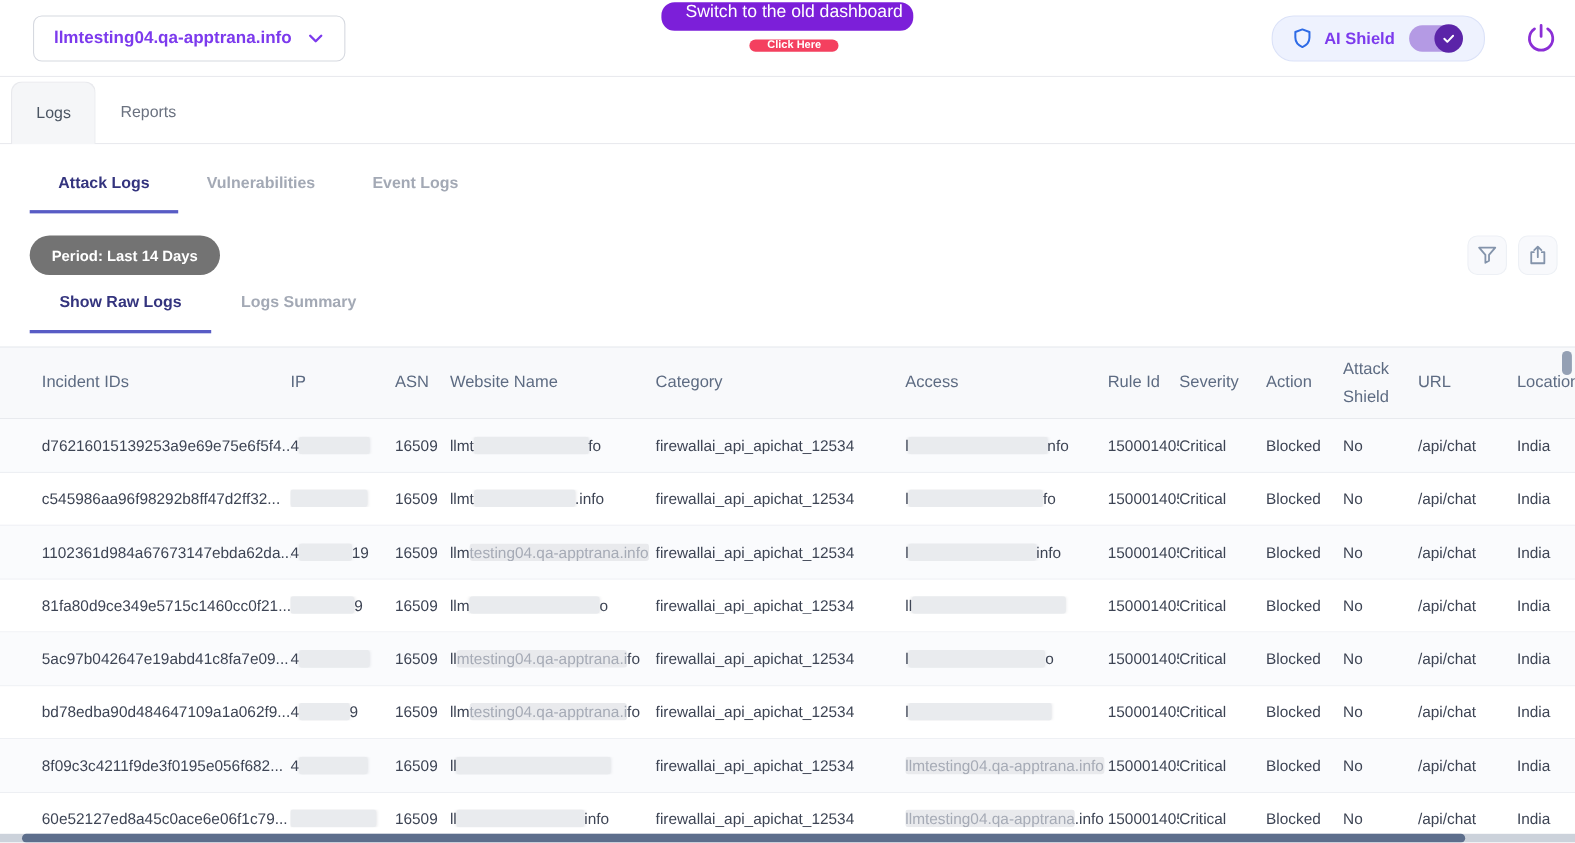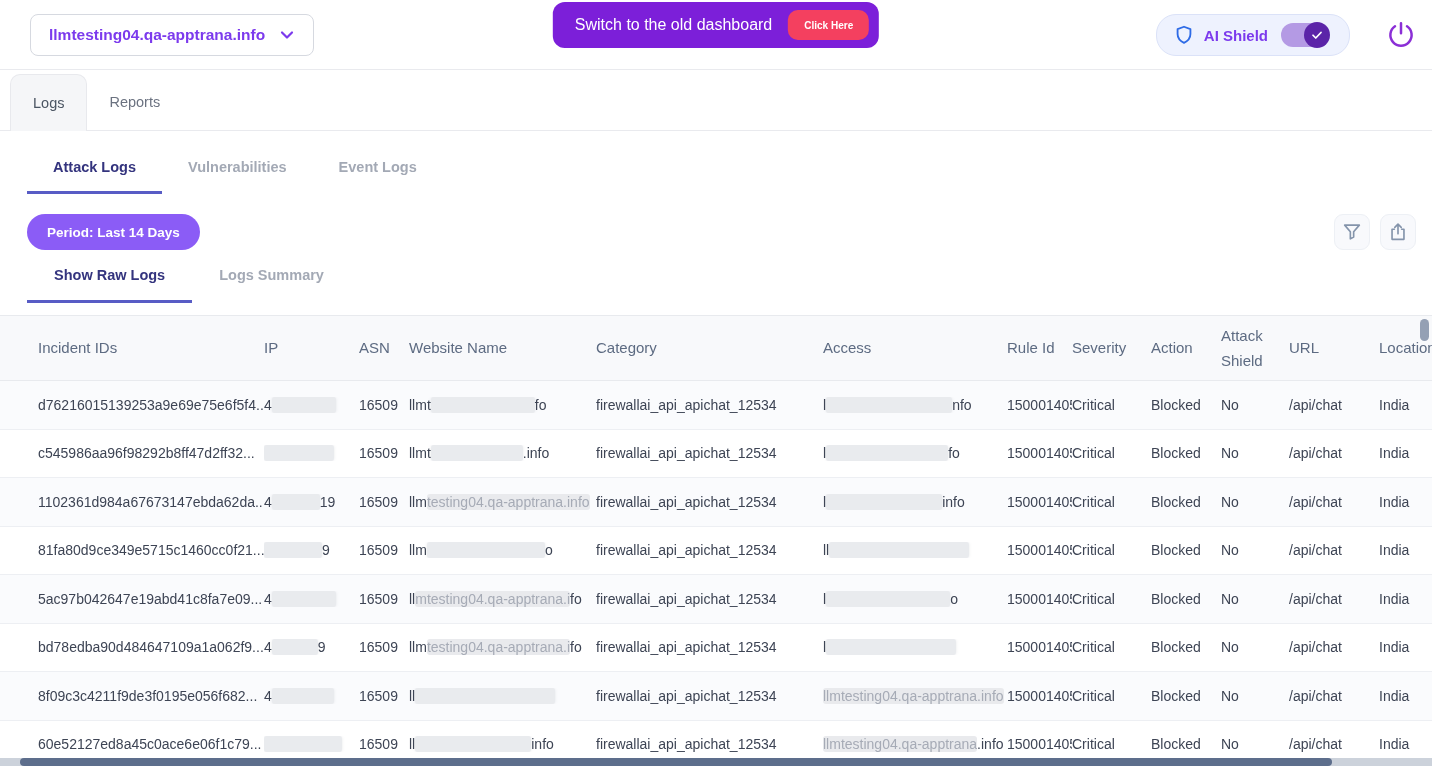--- a/index.html
+++ b/index.html
@@ -6,23 +6,23 @@
   html,body { width:1432px; height:766px; overflow:hidden; background:#fff;
               font-family:"Liberation Sans", sans-serif; }
   .app { position:relative; width:1432px; height:766px; background:#fff; }
 
   
   .topbar { position:relative; height:70px; background:#fff; border-bottom:1px solid #e9eaee; }
   .site-select { position:absolute; left:30px; top:14px; height:42px; display:flex; align-items:center;
                  gap:14px; padding:0 18px; border:1px solid #d6d9e0; border-radius:8px; cursor:pointer; background:#fff; }
   .site-select .val { color:#7c3aed; font-weight:bold; font-size:15.5px; }
 
-  .banner { position:absolute; left:50%; transform:translateX(-50%); top:2px; height:46px;
+  .banner { position:absolute; left:50%; transform:translateX(-50%); top:2px; height:26px;
             background:#7c1fd9; border-radius:12px; display:flex; align-items:center;
-            padding:0 10px 0 22px; gap:16px; }
+            padding:0 10px 0 22px; gap:16px;flex-direction:column; }
   .banner .txt { color:#fff; font-size:16px; }
   .click-here { height:30px; padding:0 16px; background:#f4405f; color:#fff; border:none;
                 border-radius:10px; font-size:10px; font-weight:bold; cursor:pointer;
                 font-family:"Liberation Sans", sans-serif; }
 
   .top-right { position:absolute; right:16px; top:0; height:70px; display:flex; align-items:center; gap:36px; }
   .ai-box { height:42px; display:flex; align-items:center; gap:9px; padding:0 16px;
             background:#eef2fe; border:1px solid #dbe2f8; border-radius:20px; }
   .ai-box .lbl { color:#7c3aed; font-weight:bold; font-size:15px; }
   .toggle { position:relative; width:46px; height:24px; background:#b49ae4; border-radius:12px;
@@ -40,21 +40,21 @@
                      border-radius:10px 10px 0 0; color:#4b5563; margin-bottom:-1px; height:57px; z-index:2; }
 
   
   .sub-tabs { display:flex; padding-left:27px; margin-top:28px; }
   .sub-tab { padding:0 26px 16px; font-size:14.5px; font-weight:bold; color:#a3a9b5; cursor:pointer;
              border-bottom:3px solid transparent; }
   .sub-tab.active { color:#34347e; border-bottom-color:#585cc5; }
 
   
   .filter-row { display:flex; align-items:center; margin-top:20px; padding:0 16px 0 27px; }
-  .pill { height:36px; padding:0 20px; background:#8b5cf6; color:#fff; border:none; border-radius:18px;
+  .pill { height:36px; padding:0 20px; background:#737373; color:#fff; border:none; border-radius:18px;
           font-size:13.5px; font-weight:bold; cursor:pointer; font-family:"Liberation Sans", sans-serif; }
   .icon-actions { margin-left:auto; display:flex; gap:10px; }
   .icon-btn { width:36px; height:36px; background:#f8f9fc; border:1px solid #edf0f5; border-radius:9px;
               display:flex; align-items:center; justify-content:center; cursor:pointer; }
 
   
   .view-tabs { display:flex; padding-left:27px; margin-top:17px; }
   .view-tab { padding:0 27px 17px; font-size:14.5px; font-weight:bold; color:#a3a9b5; cursor:pointer;
               border-bottom:3px solid transparent; }
   .view-tab.active { color:#34347e; border-bottom-color:#585cc5; }

